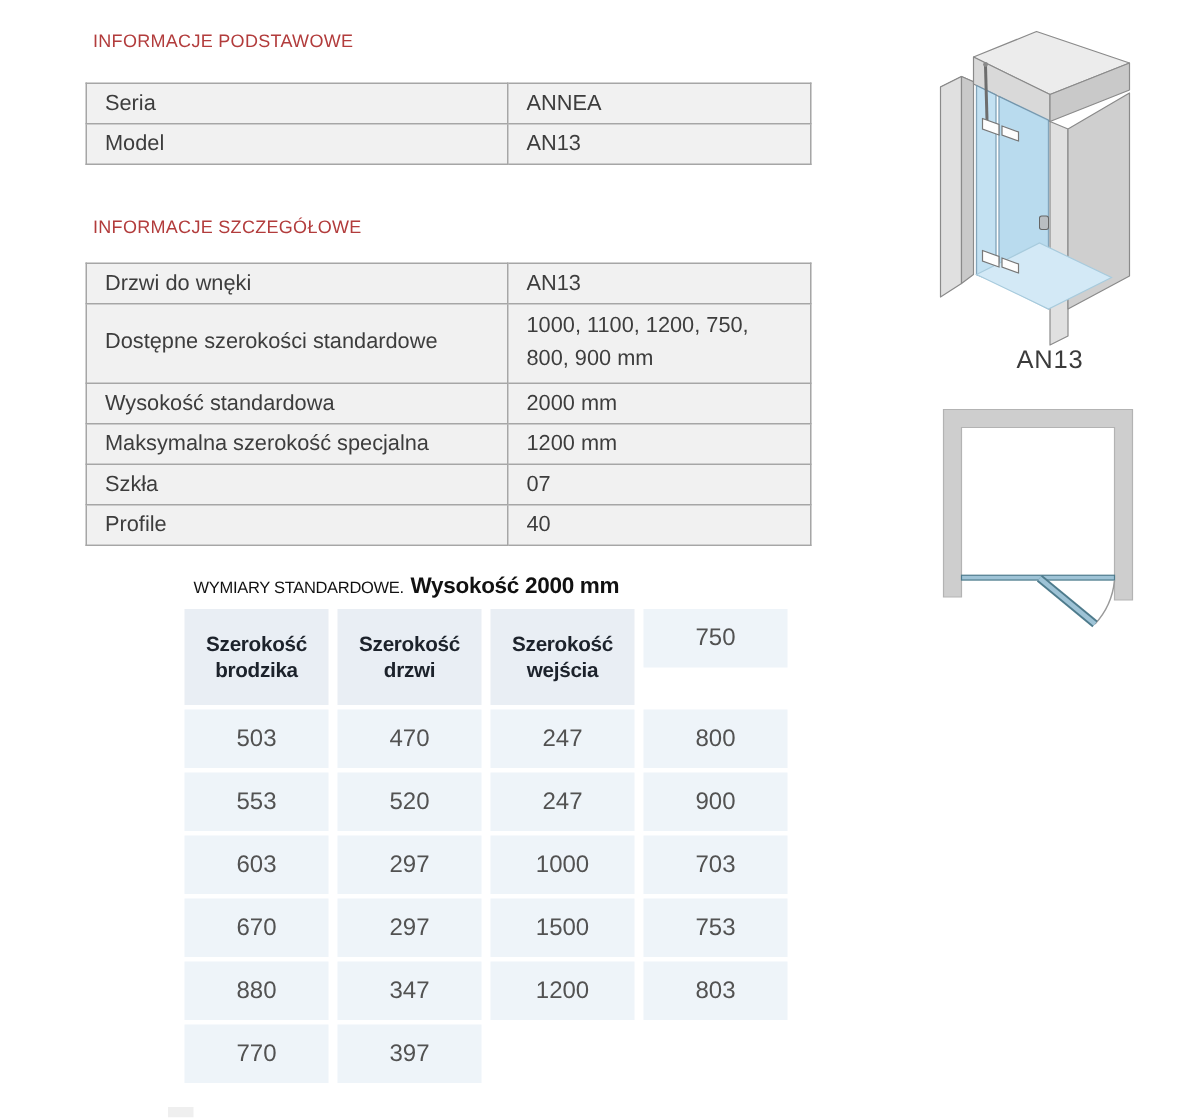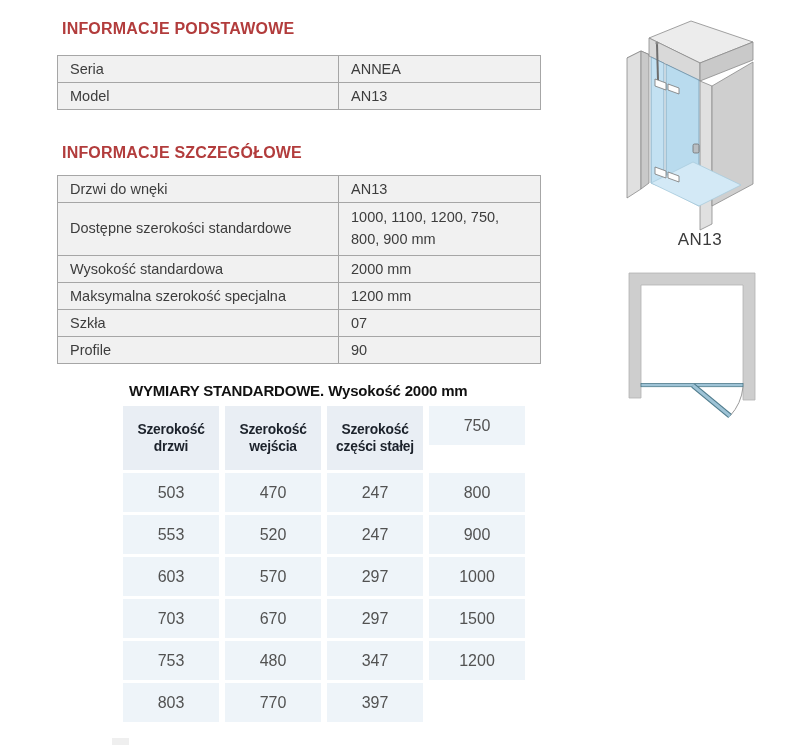--- a/index.html
+++ b/index.html
@@ -4,21 +4,21 @@
 <style>
   * { box-sizing: border-box; }
   html,body { margin:0; padding:0; }
   body {
     width:800px; height:745px; position:relative; overflow:hidden;
     background:#ffffff;
     font-family:"Liberation Sans", sans-serif;
   }
   .sec-title {
     position:absolute; left:62px;
-    color:#b23c3c; font-size:16px; font-weight:700; letter-spacing:0.2px;
+    color:#b23c3c; font-size:12px; font-weight:400; letter-spacing:0.2px;
     white-space:nowrap;
   }
   .title-1 { top:20px; }
   .title-2 { top:144px; }
 
   table.info {
     position:absolute; left:57px; border-collapse:collapse; width:484px;
     table-layout:fixed;
   }
   table.info td {
@@ -28,21 +28,21 @@
     margin-top:24px;
   }
   table.info td.lab { width:281px; }
   table.info tr.tall td { height:47px; line-height:1.5; padding-top:4px; padding-bottom:4px; }
   .tbl-basic { top:55px; }
   .tbl-detail { top:175px;padding-left:32px; }
 
   .dims-title {
     position:absolute; left:129px; top:382px; color:#111; white-space:nowrap;
   }
-  .dims-title .t1 { font-weight:bold; font-size:15px; letter-spacing:-0.2px; }
+  .dims-title .t1 { font-weight:normal; font-size:11px; letter-spacing:-0.2px; }
   .dims-title .t2 { font-weight:bold; font-size:15px; letter-spacing:-0.2px; }
 
   .dims {
     position:absolute; left:123px; top:406px;
     display:grid; grid-template-columns:repeat(4,96px); column-gap:6px; row-gap:3px;
   }
   .dims .hd {
     background:#e9eef4; height:64px; padding:2px 5px;
     display:flex; align-items:center; justify-content:center; text-align:center;
     font-weight:bold; font-size:13.8px; line-height:1.25; color:#1c222b;
@@ -103,58 +103,57 @@
   <tr>
     <td class="lab">Maksymalna szerokość specjalna</td>
     <td class="val">1200 mm</td>
   </tr>
   <tr>
     <td class="lab">Szkła</td>
     <td class="val">07</td>
   </tr>
   <tr>
     <td class="lab">Profile</td>
-    <td class="val">90</td>
+    <td class="val">40</td>
   </tr>
 </tbody>
   </table>
 
 <div class="dims-title">
   <span class="t1">WYMIARY STANDARDOWE.</span>
   <span class="t2">Wysokość 2000 mm</span>
 </div>
 
 <div class="dims">
+  <div class="hd">Szerokość brodzika</div>
   <div class="hd">Szerokość drzwi</div>
   <div class="hd">Szerokość wejścia</div>
-  <div class="hd">Szerokość części stałej</div>
 
   <div class="cell">750</div>
   <div class="cell">503</div>
   <div class="cell">470</div>
   <div class="cell">247</div>
 
   <div class="cell">800</div>
   <div class="cell">553</div>
   <div class="cell">520</div>
   <div class="cell">247</div>
 
   <div class="cell">900</div>
   <div class="cell">603</div>
-  <div class="cell">570</div>
   <div class="cell">297</div>
 
   <div class="cell">1000</div>
   <div class="cell">703</div>
   <div class="cell">670</div>
   <div class="cell">297</div>
 
   <div class="cell">1500</div>
   <div class="cell">753</div>
-  <div class="cell">480</div>
+  <div class="cell">880</div>
   <div class="cell">347</div>
 
   <div class="cell">1200</div>
   <div class="cell">803</div>
   <div class="cell">770</div>
   <div class="cell">397</div>
 </div>
 
 <svg class="illus-3d" width="192" height="212" viewBox="0 0 192 212" aria-hidden="true">
   <g stroke="#8a8a8a" stroke-width="0.8" stroke-linejoin="round">

